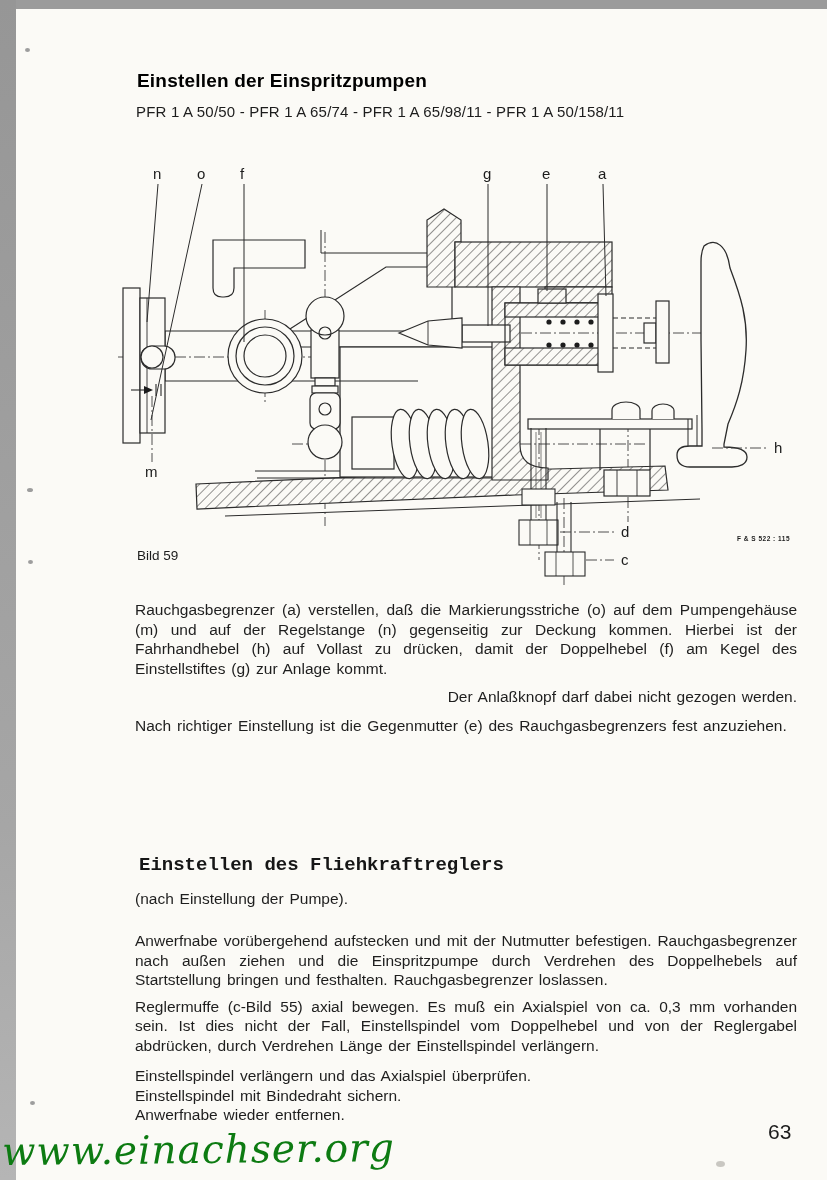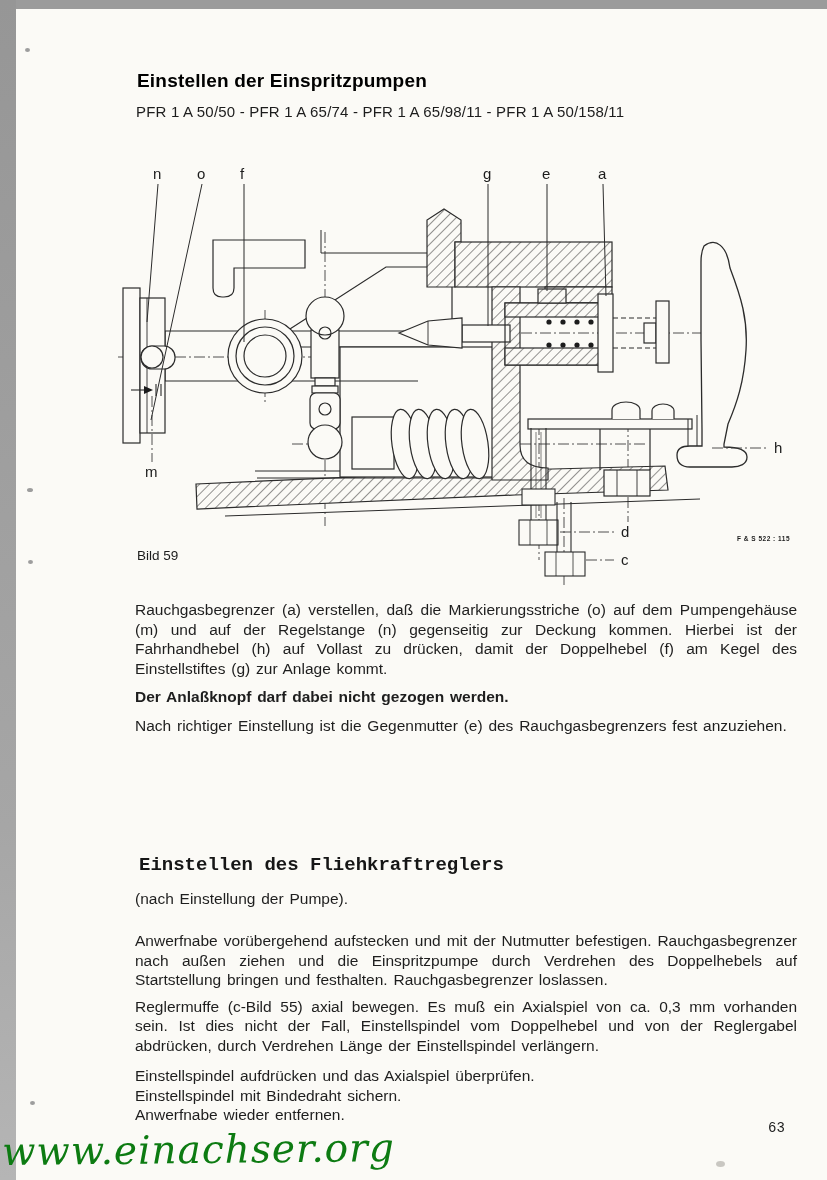--- a/index.html
+++ b/index.html
@@ -8,32 +8,32 @@
   .border-top{position:absolute;left:0;top:0;width:827px;height:9px;background:#9b9b9b;}
   .border-left{position:absolute;left:0;top:0;width:16px;height:1180px;
                background:linear-gradient(#969696,#a6a6a6 70%,#b5b5b5);}
   .page{position:absolute;left:16px;top:9px;width:811px;height:1171px;background:#fbfaf6;}
   h1{position:absolute;left:121px;top:61px;margin:0;font-size:19px;font-weight:bold;
      color:#000000;letter-spacing:.2px;}
   .subtitle{position:absolute;left:120px;top:94px;font-size:15px;color:#1c1c1c;letter-spacing:.2px;}
   .fig{position:absolute;left:94px;top:149px;}
   .tb{position:absolute;left:119px;width:662px;color:#1e1e1e;font-size:15.5px;line-height:19.5px;}
   .tb p{margin:0 0 0 0;text-align:justify;word-spacing:1.5px;}
-  .tb p.last{text-align:left;font-weight:bold;}
+  .tb p.last{text-align:right;}
   .tb1{top:591px;}
   .tb1 .p2{margin-top:9px;}
   .tb1 .p3{margin-top:9px;}
   .tb2{top:843px;}
   .tb2 h2{margin:4px;font-size:19px;font-weight:bold;color:#161616;font-family:Liberation Mono, monospace;}
   .tb2 .sub{margin-top:13px;text-align:left;}
   .tb2 .p1{margin-top:23px;}
   .tb2 .p2{margin-top:7px;}
   .tb2 .tight{margin-top:0;text-align:left;}
   .tb2 .tight.first{margin-top:11px;}
-  .pagenum{position:absolute;left:752px;top:1111px;font-size:14px;color:#1c1c1c;font-family:Liberation Mono, monospace;}
+  .pagenum{position:absolute;left:752px;top:1111px;font-size:21px;color:#1c1c1c;}
   .watermark{position:absolute;left:-14px;top:1118px;font-family:"DejaVu Serif",serif;
              font-style:italic;font-size:39px;color:#0d7b12;letter-spacing:1px;
              transform:rotate(-.6deg);white-space:nowrap;}
   .speck{position:absolute;background:#9d9d9d;border-radius:50%;}
   svg text.lb{font:15px "Liberation Sans",sans-serif;fill:#1c1c1c;}
   svg text.cap{font:13.5px "Liberation Sans",sans-serif;fill:#1c1c1c;}
   svg text.code{font:600 6.5px "Liberation Sans",sans-serif;fill:#1c1c1c;letter-spacing:.5px;}
 </style>
 </head>
 <body>
@@ -213,21 +213,21 @@
       <p class="p1">Rauchgasbegrenzer (a) verstellen, daß die Markierungsstriche (o) auf dem Pumpengehäuse (m) und auf der Regelstange (n) gegenseitig zur Deckung kommen. Hierbei ist der Fahrhandhebel (h) auf Vollast zu drücken, damit der Doppelhebel (f) am Kegel des Einstellstiftes (g) zur Anlage kommt.</p>
       <p class="p2 last">Der Anlaßknopf darf dabei nicht gezogen werden.</p>
       <p class="p3">Nach richtiger Einstellung ist die Gegenmutter (e) des Rauchgasbegrenzers fest anzuziehen.</p>
     </div>
 
     <div class="tb tb2">
       <h2>Einstellen des Fliehkraftreglers</h2>
       <p class="sub">(nach Einstellung der Pumpe).</p>
       <p class="p1">Anwerfnabe vorübergehend aufstecken und mit der Nutmutter befestigen. Rauchgasbegrenzer nach außen ziehen und die Einspritzpumpe durch Verdrehen des Doppelhebels auf Startstellung bringen und festhalten. Rauchgasbegrenzer loslassen.</p>
       <p class="p2">Reglermuffe (c-Bild 55) axial bewegen. Es muß ein Axialspiel von ca. 0,3 mm vorhanden sein. Ist dies nicht der Fall, Einstellspindel vom Doppelhebel und von der Reglergabel abdrücken, durch Verdrehen Länge der Einstellspindel verlängern.</p>
-      <p class="tight first">Einstellspindel aufdrücken und das Axialspiel überprüfen.</p>
+      <p class="tight first">Einstellspindel verlängern und das Axialspiel überprüfen.</p>
       <p class="tight">Einstellspindel mit Bindedraht sichern.</p>
       <p class="tight">Anwerfnabe wieder entfernen.</p>
     </div>
 
     <div class="pagenum">63</div>
     <div class="watermark">www.einachser.org</div>
 
     <div class="speck" style="left:9px;top:39px;width:5px;height:4px;"></div>
     <div class="speck" style="left:11px;top:479px;width:6px;height:4px;"></div>
     <div class="speck" style="left:12px;top:551px;width:5px;height:4px;"></div>

